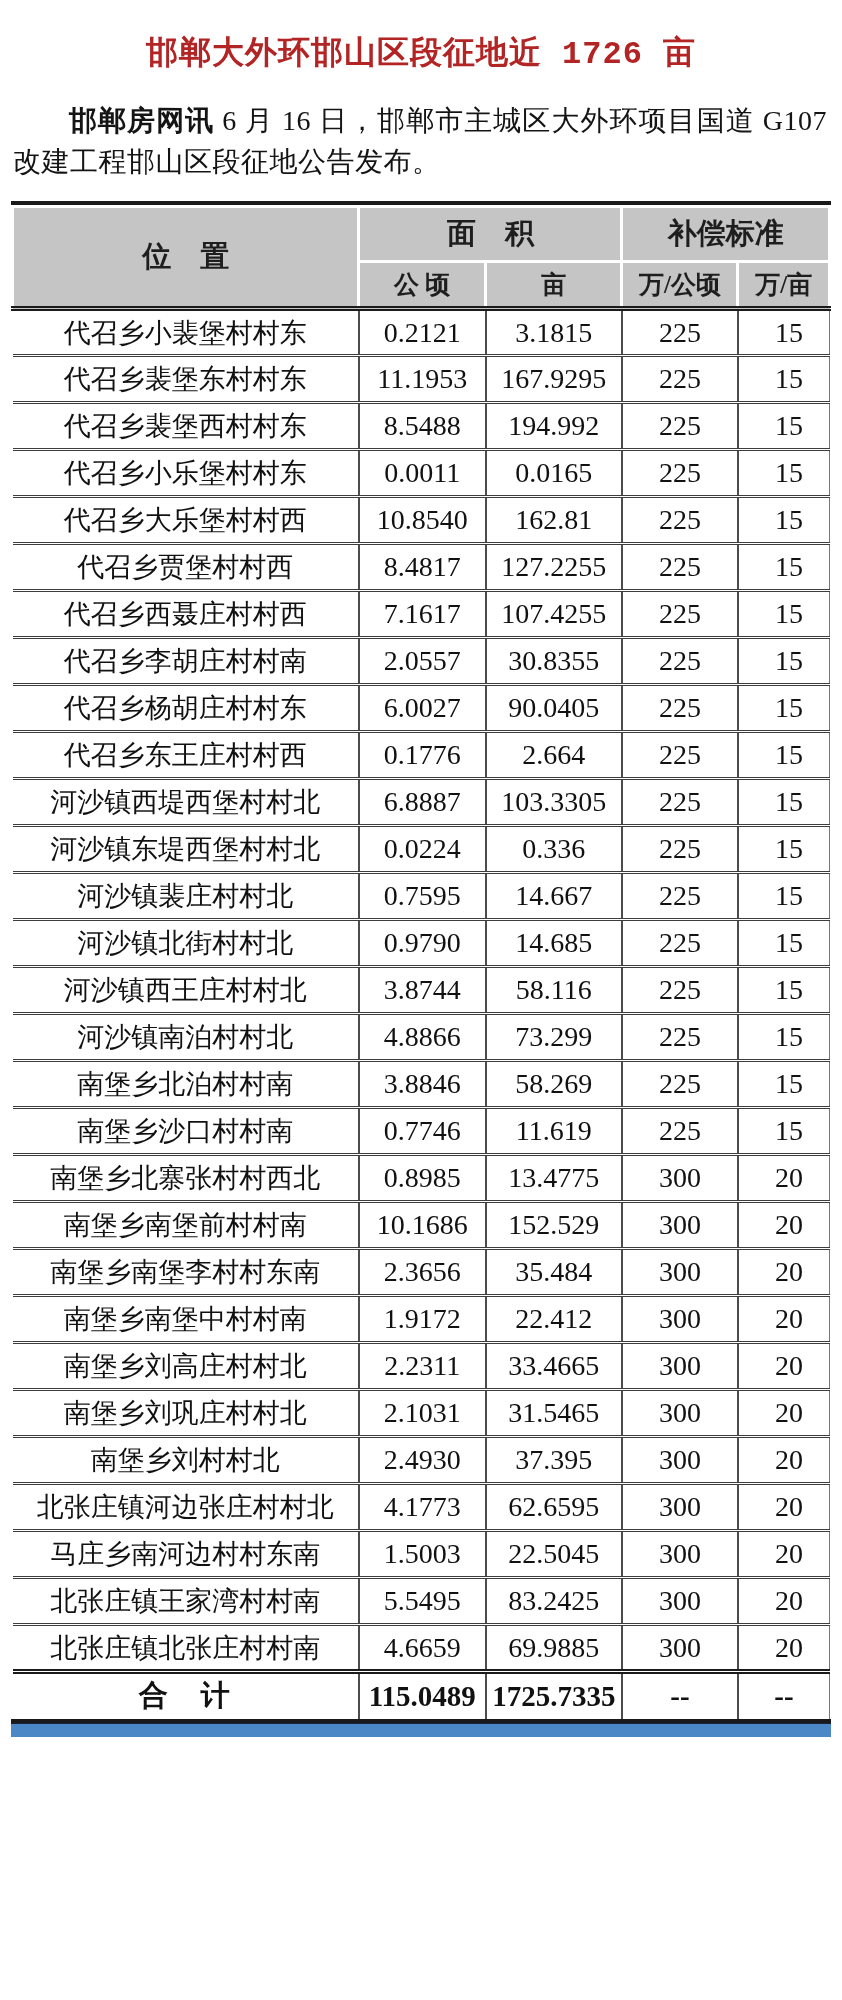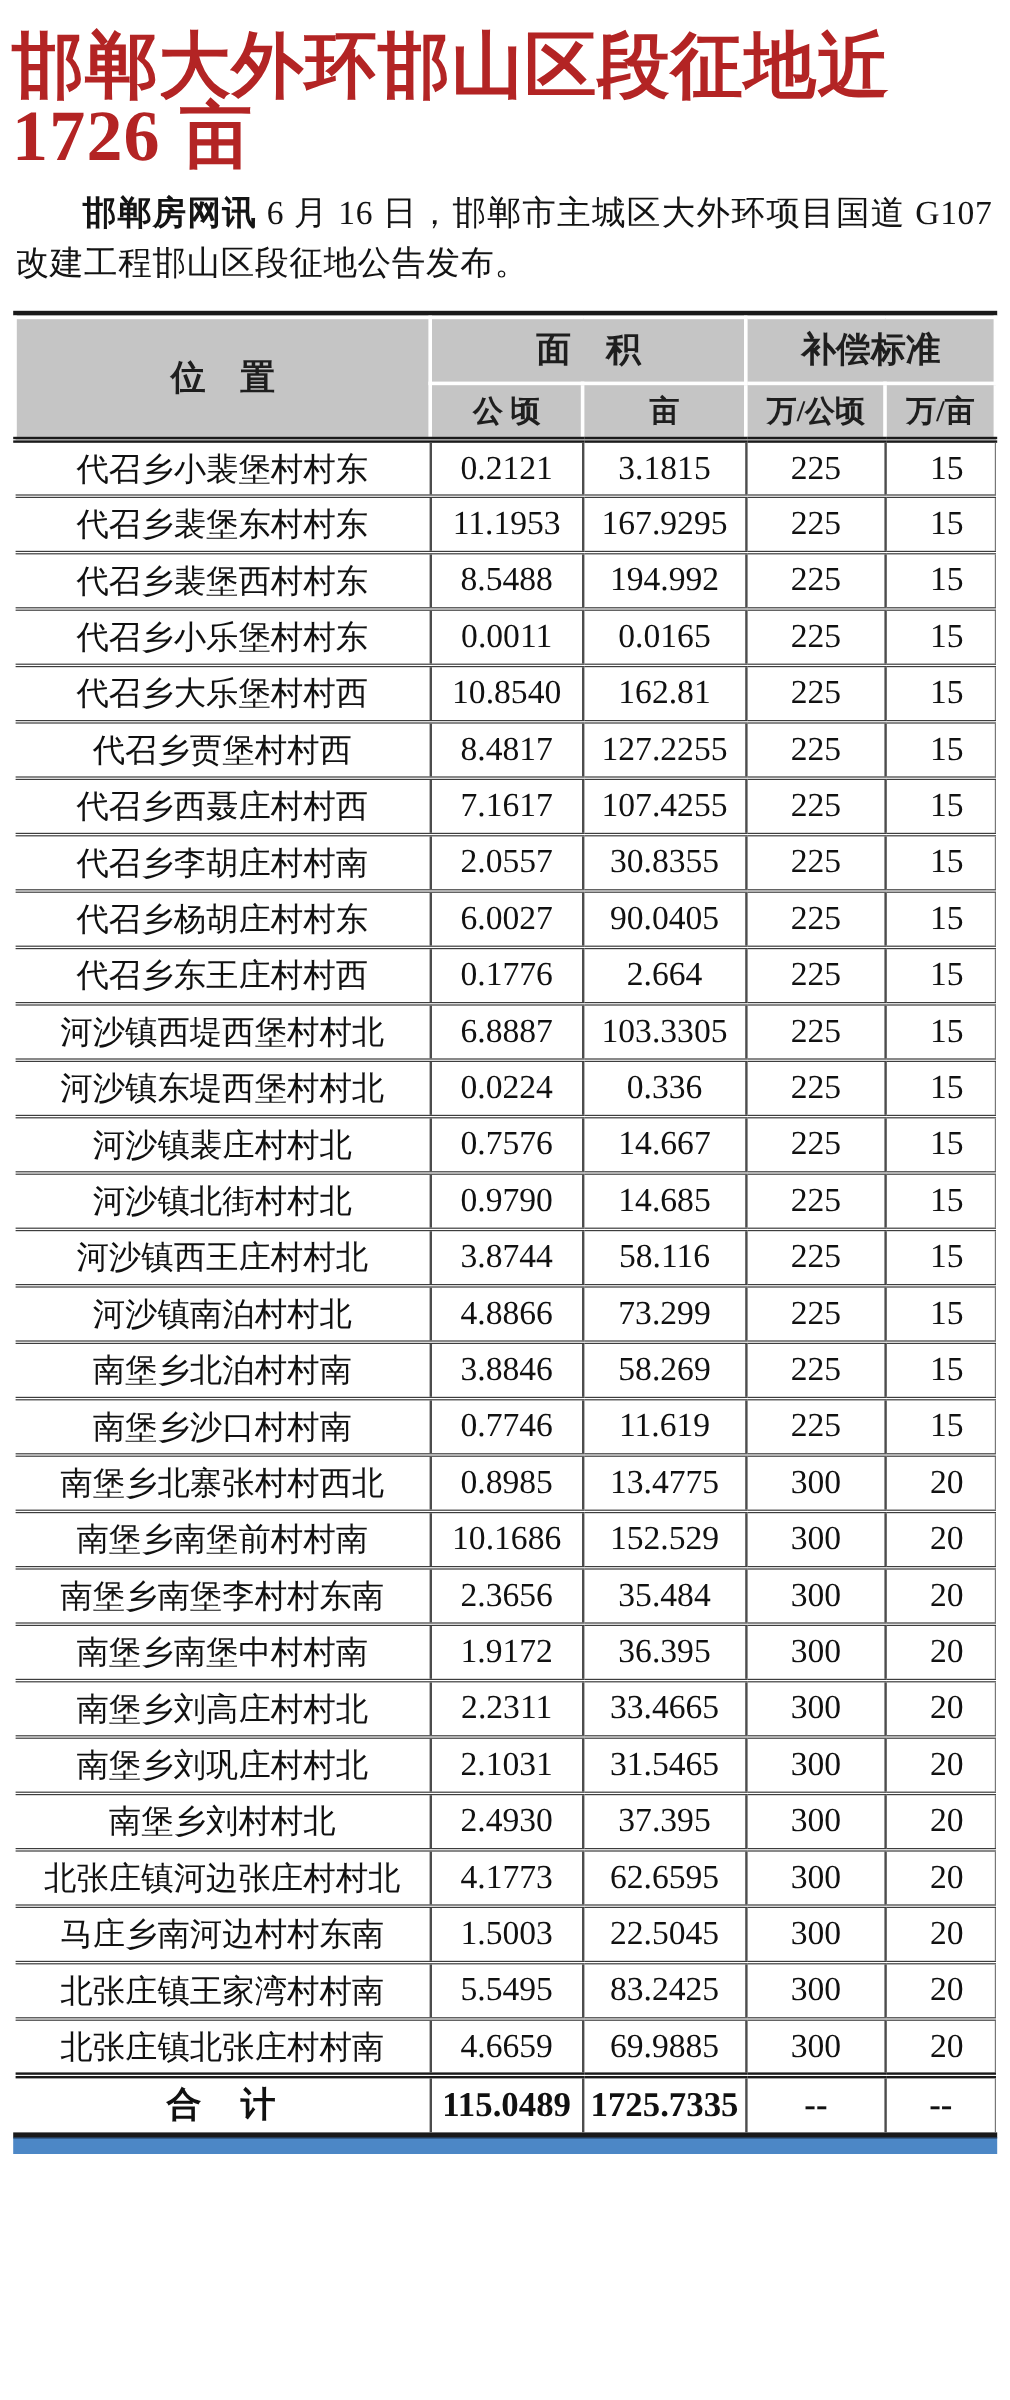--- a/index.html
+++ b/index.html
@@ -17,26 +17,27 @@
     width: 842px;
     height: 2000px;
     overflow: hidden;
     font-family: "Liberation Serif", "DejaVu Serif", serif;
     color: #141414;
   }
   .page { width: 842px; }
 
   h1.page-title {
     margin: 26px 10px 0 10px;
-    font-size: 60px;
+    text-align: center;
+    font-size: 32px;
     line-height: 58px;
     font-weight: bold;
     color: var(--title-red);
     letter-spacing: 1px;
-    font-family: Liberation Serif, serif;
+    font-family: Liberation Mono, monospace;
   }
 
   .body-text {
     margin: 16px 15px 0 13px;
   }
   .body-para {
     font-size: 28px;
     line-height: 41px;
     text-align: justify;
     text-indent: 2em;
@@ -227,21 +228,21 @@
           </tr>
           <tr>
             <td>河沙镇东堤西堡村村北</td>
             <td>0.0224</td>
             <td>0.336</td>
             <td>225</td>
             <td>15</td>
           </tr>
           <tr>
             <td>河沙镇裴庄村村北</td>
-            <td>0.7576</td>
+            <td>0.7595</td>
             <td>14.667</td>
             <td>225</td>
             <td>15</td>
           </tr>
           <tr>
             <td>河沙镇北街村村北</td>
             <td>0.9790</td>
             <td>14.685</td>
             <td>225</td>
             <td>15</td>
@@ -291,21 +292,21 @@
           <tr>
             <td>南堡乡南堡李村村东南</td>
             <td>2.3656</td>
             <td>35.484</td>
             <td>300</td>
             <td>20</td>
           </tr>
           <tr>
             <td>南堡乡南堡中村村南</td>
             <td>1.9172</td>
-            <td>36.395</td>
+            <td>22.412</td>
             <td>300</td>
             <td>20</td>
           </tr>
           <tr>
             <td>南堡乡刘高庄村村北</td>
             <td>2.2311</td>
             <td>33.4665</td>
             <td>300</td>
             <td>20</td>
           </tr>

